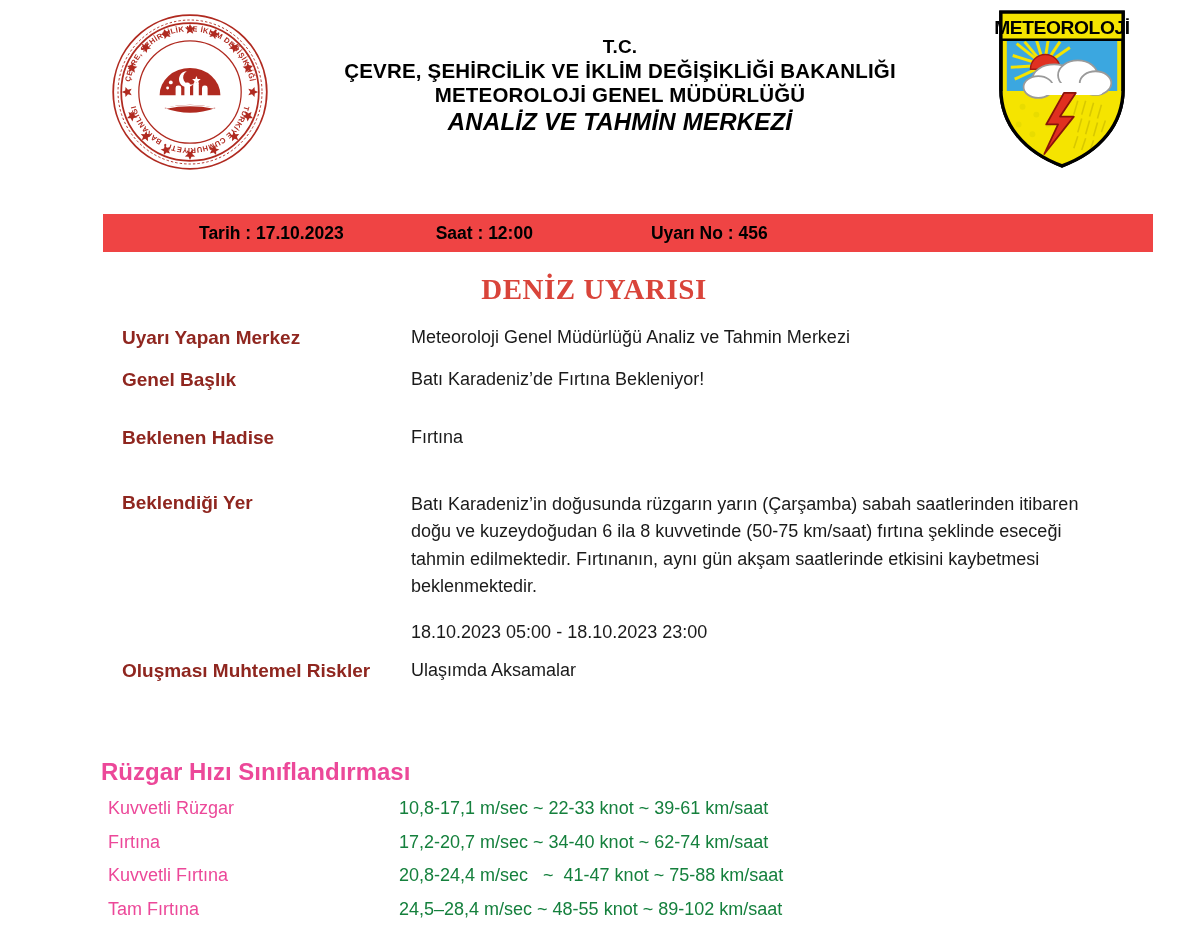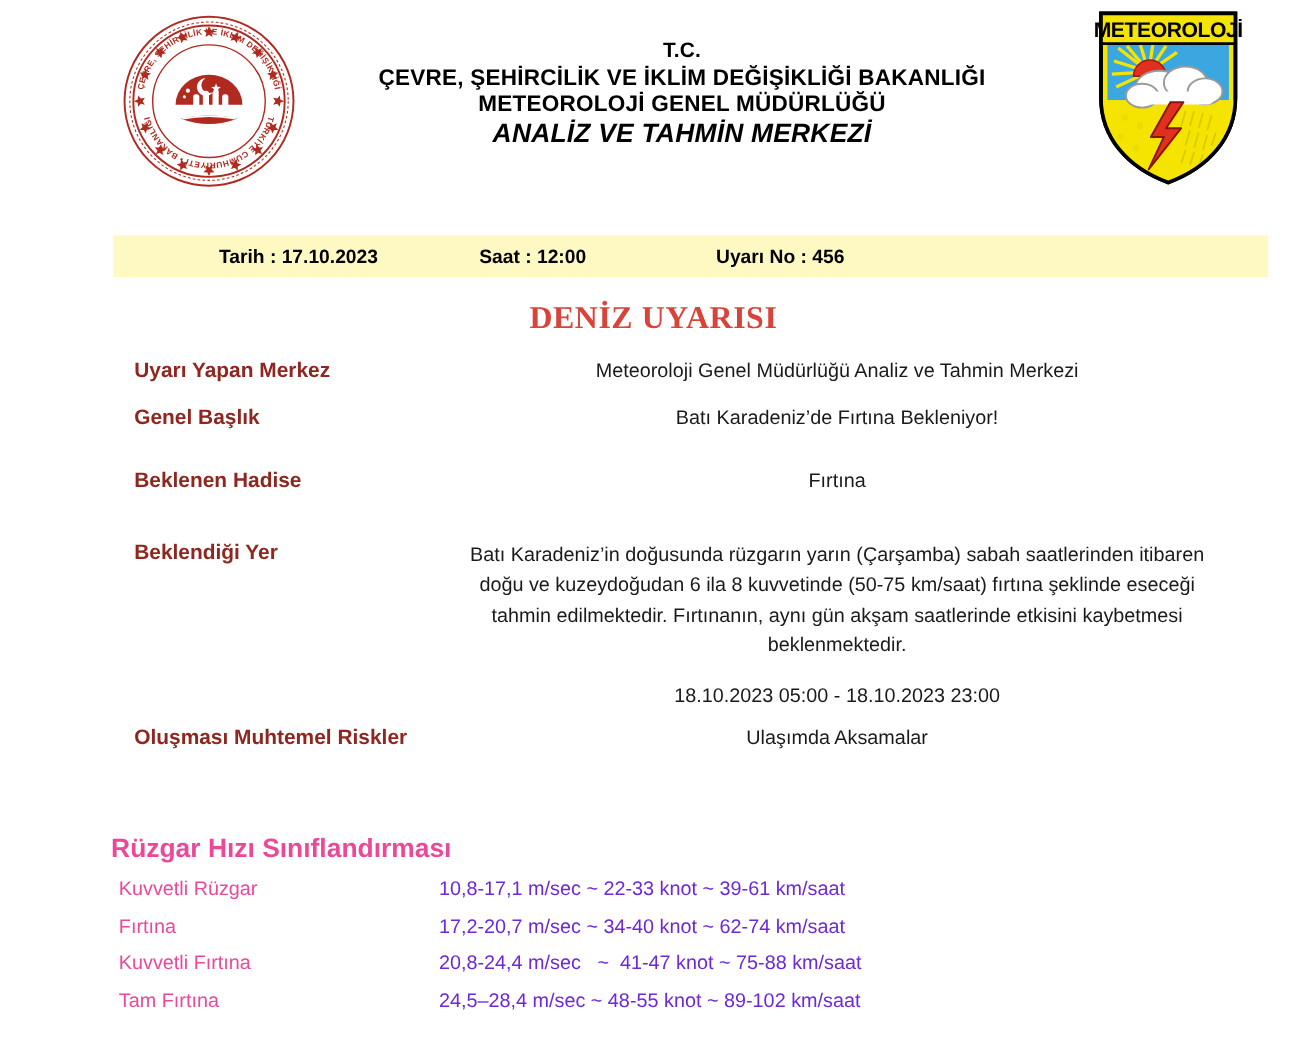--- a/index.html
+++ b/index.html
@@ -59,21 +59,21 @@
   }
   .met-logo svg { display: block; width: 100%; height: 100%; }
 
   
   .info-bar {
     position: absolute;
     left: 103px;
     top: 214px;
     width: 1050px;
     height: 38px;
-    background: #fef9c3;
+    background: #ef4444;
     display: flex;
     align-items: center;
     color: #000000;
     font-size: 17.5px;
     font-weight: bold;
   }
   .info-bar .cell-date  { margin-left: 96px; }
   .info-bar .cell-time  { margin-left: 92px; }
   .info-bar .cell-no    { margin-left: 118px; }
 
@@ -95,21 +95,20 @@
   .fields {
     position: absolute;
     left: 0;
     top: 326px;
     width: 1188px;
   }
   .field-row {
     position: relative;
     display: flex;
     align-items: flex-start;
-    text-align: center;
   }
   .field-label {
     color: #8f261f;
     font-weight: bold;
     font-size: 19px;
     padding-left: 122px;
     white-space: nowrap;
     line-height: 1.30;
   }
   .field-value {
@@ -159,21 +158,21 @@
   }
   .wind-name {
     padding-left: 108px;
     color: #ec4899;
     font-size: 18px;
   }
   .wind-value {
     position: absolute;
     left: 399px;
     top: 0;
-    color: #6d28d9;
+    color: #15803d;
     font-size: 18px;
     white-space: pre;
   }
 </style>
 </head>
 <body>
 
 <div class="doc-header">
 
   <div class="ministry-seal">

